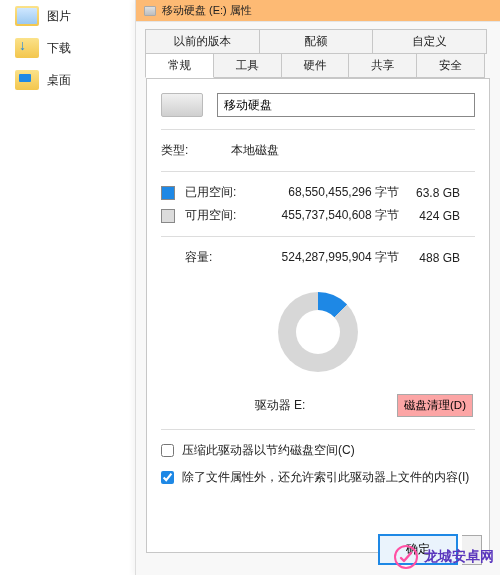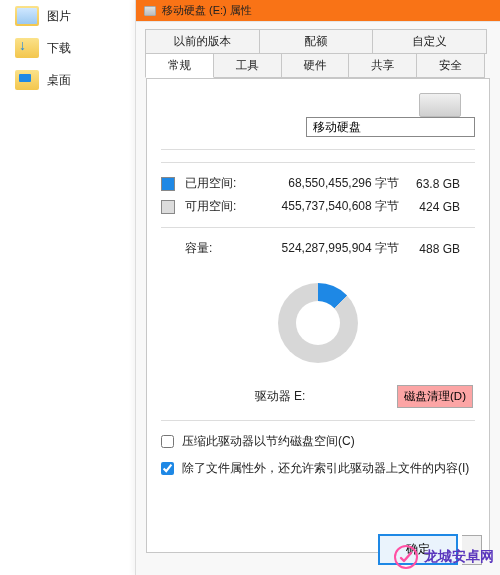--- a/index.html
+++ b/index.html
@@ -24,33 +24,33 @@
   .drive-icon.win::before { content:""; position:absolute; left:-2px; bottom:-2px; width:14px; height:14px; background:conic-gradient(#f25022 0 25%,#7fba00 0 50%,#00a4ef 0 75%,#ffb900 0 100%); }
   .drive-icon.ext::before { content:""; position:absolute; left:-2px; bottom:-2px; width:14px; height:14px; background:linear-gradient(#ccc,#999); border-radius:1px; }
   .drive-info { flex:1; min-width:0; }
   .drive-name { font-size:11px; white-space:nowrap; overflow:hidden; text-overflow:ellipsis; }
   .drive-bar { height:10px; background:#e8e8e8; margin:3px 4px 3px 0; position:relative; }
   .drive-bar-fill { position:absolute; left:0; top:0; bottom:0; background:#1e88e5; }
   .drive-free { font-size:10.5px; color:#555; white-space:nowrap; overflow:hidden; }
 
   
   .dialog { position:absolute; left:135px; top:0; width:365px; height:575px; background:#f8f8f8; border-left:1px solid #ddd; box-shadow:-2px 0 6px rgba(0,0,0,.05); }
-  .titlebar { height:22px; display:flex; align-items:center; padding-left:8px; background:#f97316; font-size:11px; border-bottom:1px solid #e5e5e5; }
+  .titlebar { height:22px; display:flex; align-items:center; padding-left:8px; background:#fdba74; font-size:11px; border-bottom:1px solid #e5e5e5; }
   .tb-icon { width:12px; height:10px; background:linear-gradient(#e0e0e0,#bdbdbd); border:1px solid #aaa; border-radius:1px; margin-right:6px; }
 
   
   .tabs { display:flex; flex-wrap:wrap; padding:8px 10px 0 10px; }
   .tab { border:1px solid #c7c7c7; background:#f3f3f3; font-size:11.5px; padding:4px 0; text-align:center; margin:-1px 0 0 -1px; cursor:default; }
   .tab.row1 { width:33.33%; }
   .tab.row2 { width:20%; }
   .tab.active { background:#fff; border-bottom-color:#fff; position:relative; z-index:2; }
 
   .tab-panel { border:1px solid #c7c7c7; margin:0 10px; padding:14px 14px 8px 14px; background:#fff; height:475px; overflow:hidden; }
 
-  .volume-row { display:flex; align-items:flex-end;flex-direction:column; }
+  .volume-row { display:flex; align-items:flex-start; }
   .vol-icon { width:42px; height:24px; background:linear-gradient(#f0f0f0,#cfcfcf); border:1px solid #bbb; border-radius:2px; margin-right:14px; }
   .vol-name-input { flex:1; height:24px; border:1px solid #888; font-size:12px; padding:2px 6px; background:#fff; }
 
   .hr { border:none; border-top:1px solid #ddd; margin:12px 0; }
 
   .field-row { display:flex; font-size:12px; margin:6px 0; align-items:center; }
   .field-label { width:70px; color:#222; }
   .field-value { color:#222; }
   .ntfs-ring { display:inline-block; padding:1px 14px; border:2px solid #e12020; border-radius:50%/60%; }
 
@@ -122,20 +122,24 @@
 
   <div class="tab-panel">
 
     <div class="volume-row">
       <div class="vol-icon"></div>
       <input class="vol-name-input" type="text" value="移动硬盘" style="">
     </div>
 
     <hr class="hr">
 
+    <div class="field-row">
+      <span class="field-label">类型:</span>
+      <span class="field-value">本地磁盘</span>
+    </div>
 
     <hr class="hr">
 
     <div class="space-rows">
       <div class="space-row">
         <span class="legend used"></span>
         <span class="space-label">已用空间:</span>
         <span class="space-bytes">68,550,455,296 字节</span>
         <span class="space-human">63.8 GB</span>
       </div>

